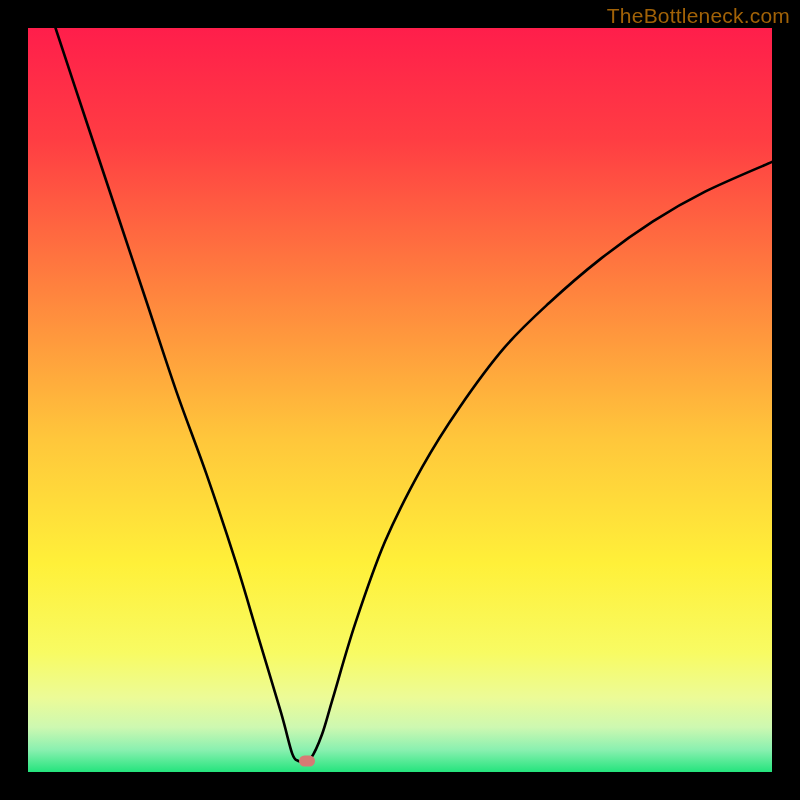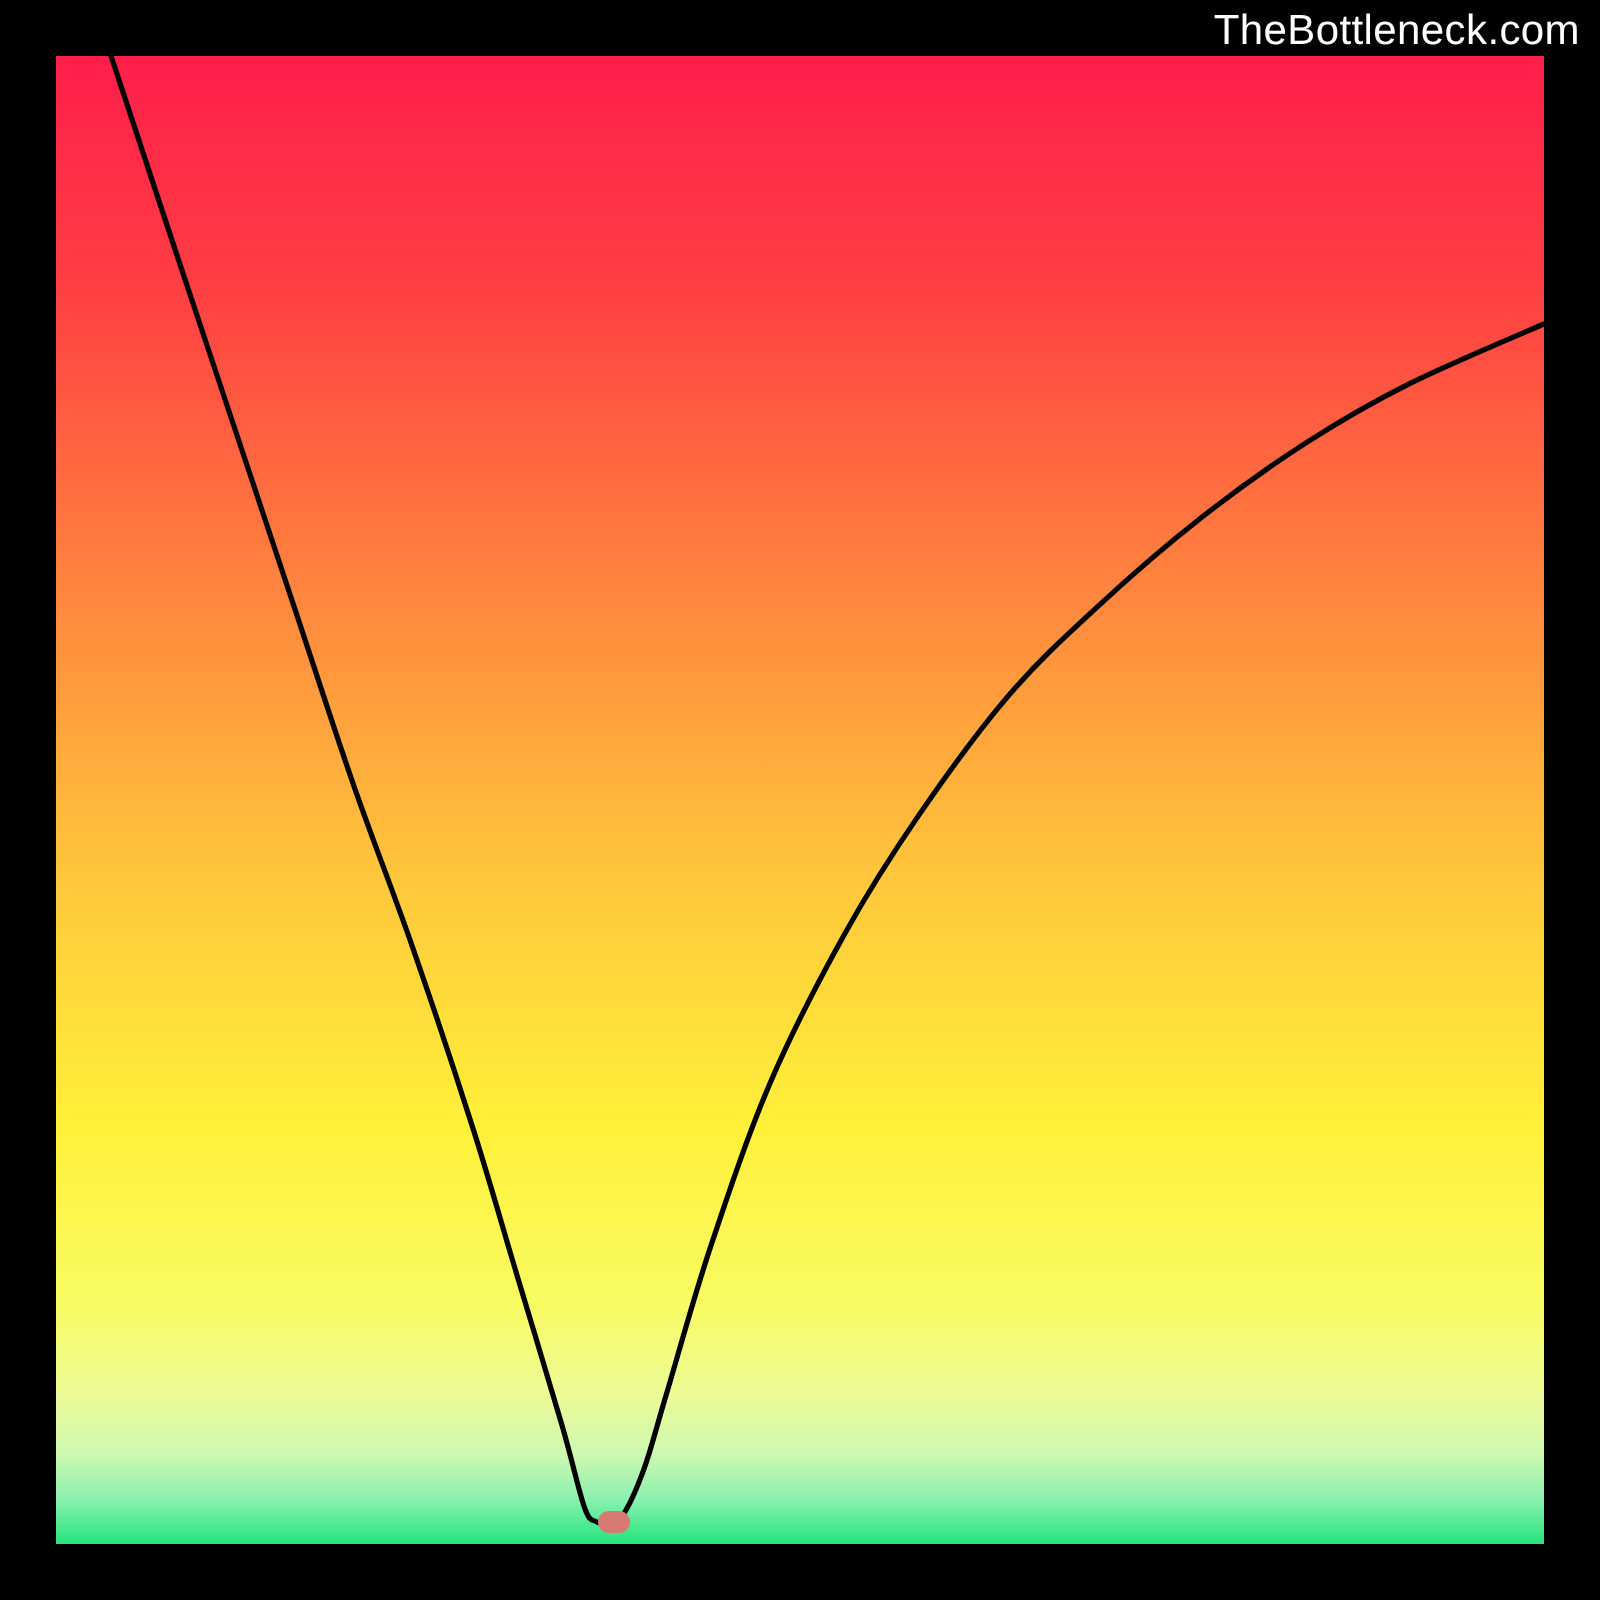--- a/index.html
+++ b/index.html
@@ -38,21 +38,21 @@
     position: absolute;
     width: 16px;
     height: 11px;
     border-radius: 6px;
     transform: translate(-50%, -50%);
   }
   .watermark {
     position: absolute;
     top: 4px;
     right: 10px;
-    color: #ffffff;
+    color: #a16207;
     font-size: 21px;
     font-weight: 500;
     letter-spacing: 0.2px;
   }
 </style>
 </head>
 <body>
 
 <div class="frame">
   <svg class="gradient" viewBox="0 0 744 744" preserveAspectRatio="none">

